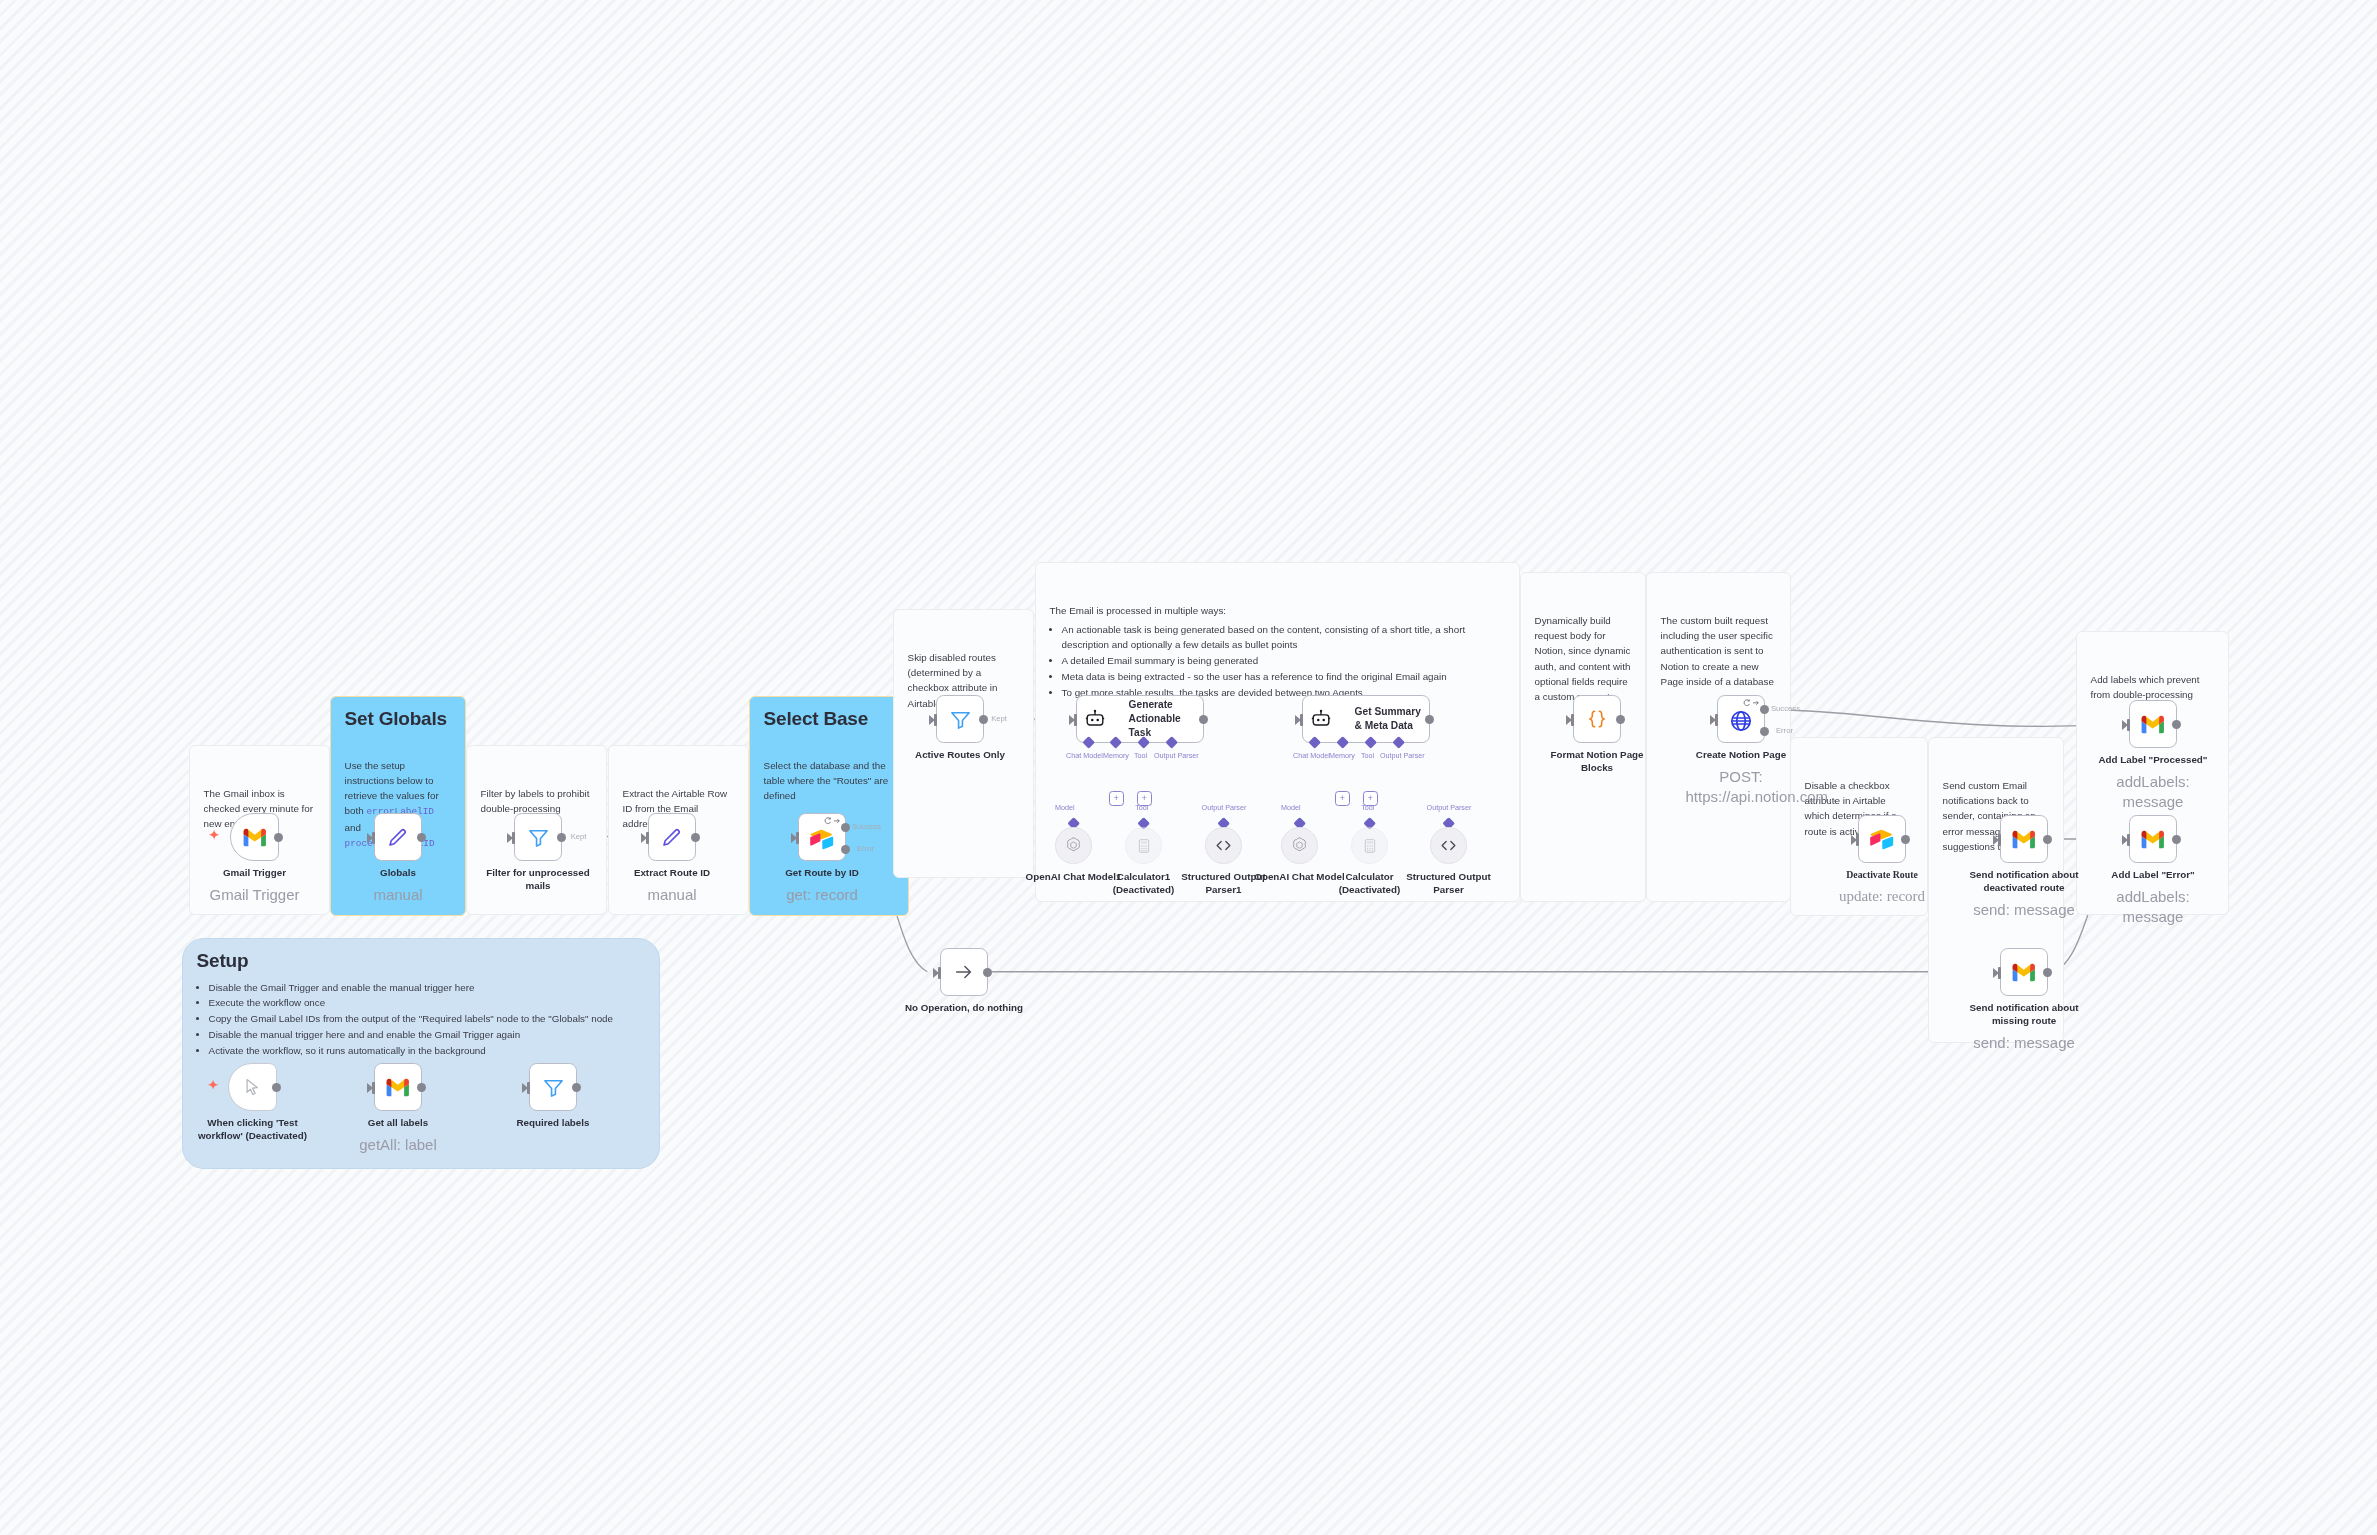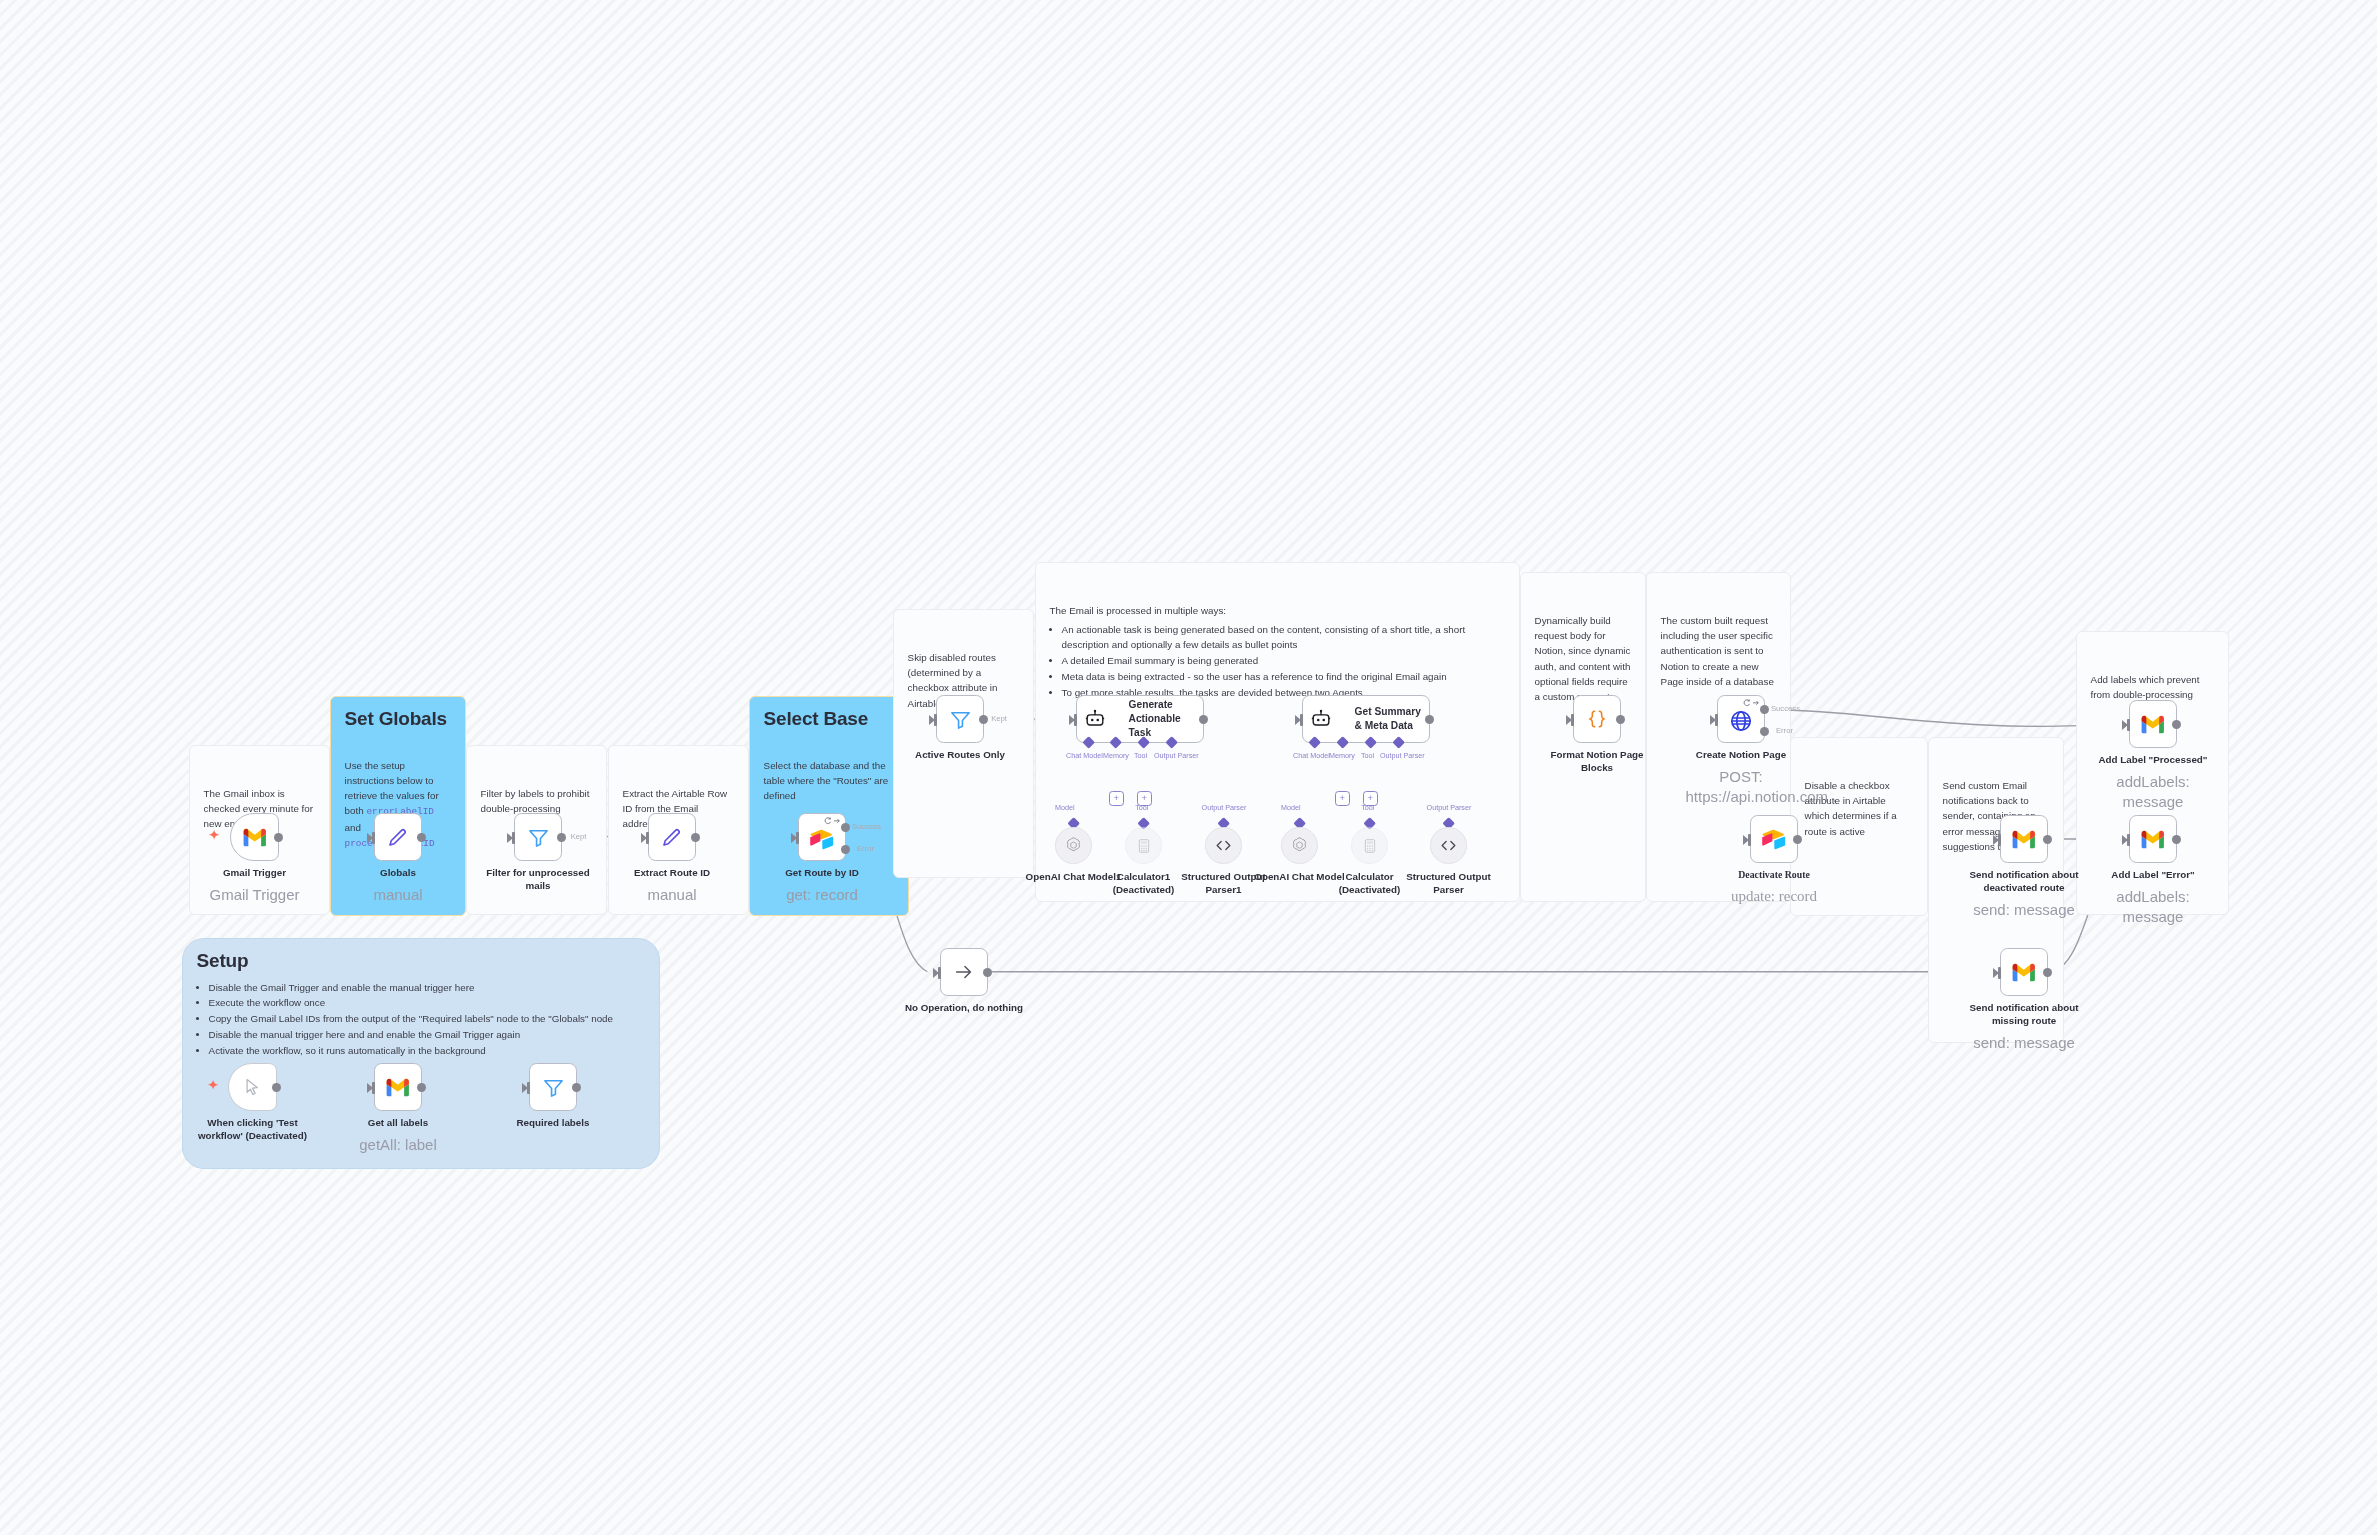--- a/index.html
+++ b/index.html
@@ -546,21 +546,21 @@
         <path d="M45 8v5l-9 6V8.4L37 4a5 5 0 018 4z" fill="#ea4335"></path>
         <path d="M12 19V8.4L11 4a5 5 0 00-8 4v5l9 6z" fill="#c5221f"></path>
       </svg>
       <div class="inarrow" style="left:-7.7px;top:19px;"></div>
       <div class="inbar" style="left:-3.4px;top:18px;"></div>
       <div class="dot" style="right:-5.1px;top:19px;"></div>
     </div>
     <div class="nlabel narrow"><span>Add Label "Processed"</span><span class="nsub">addLabels: message</span></div>
   </div>
 
-  <div class="node" style="left:1750px;top:815px;font-family:Liberation Serif, serif;">
+  <div class="node" style="left:1858px;top:815px;font-family:Liberation Serif, serif;">
     <div class="nbox">
       <svg class="ico" width="25.5" height="22" viewBox="0 0 48 40">
         <path d="M21 3 4 10c-1.4.6-1.4 2.6 0 3.2l17 6.8c1.3.5 2.7.5 4 0l17-6.8c1.4-.6 1.4-2.6 0-3.2L25 3a5 5 0 00-4 0z" fill="#fcb400"></path>
         <path d="M25 24v13.5c0 1.2 1.2 2 2.3 1.6l17-6.6c.7-.3 1.2-1 1.2-1.7V17.4c0-1.2-1.2-2-2.3-1.6l-17 6.6c-.7.3-1.2 1-1.2 1.6z" fill="#18bfff"></path>
         <path d="M20.4 24.8 4.8 32.2c-1.1.6-2.5-.2-2.5-1.5V17.6c0-.5.3-.9.6-1.2l.5-.3 15.6-6.4c1.2-.5 2.5.4 2.5 1.7v11.7c0 .7-.4 1.4-1.1 1.7z" fill="#f82b60"></path>
       </svg>
       <div class="inarrow" style="left:-7.7px;top:19px;"></div>
       <div class="inbar" style="left:-3.4px;top:18px;"></div>
       <div class="dot" style="right:-5.1px;top:19px;"></div>
     </div>

